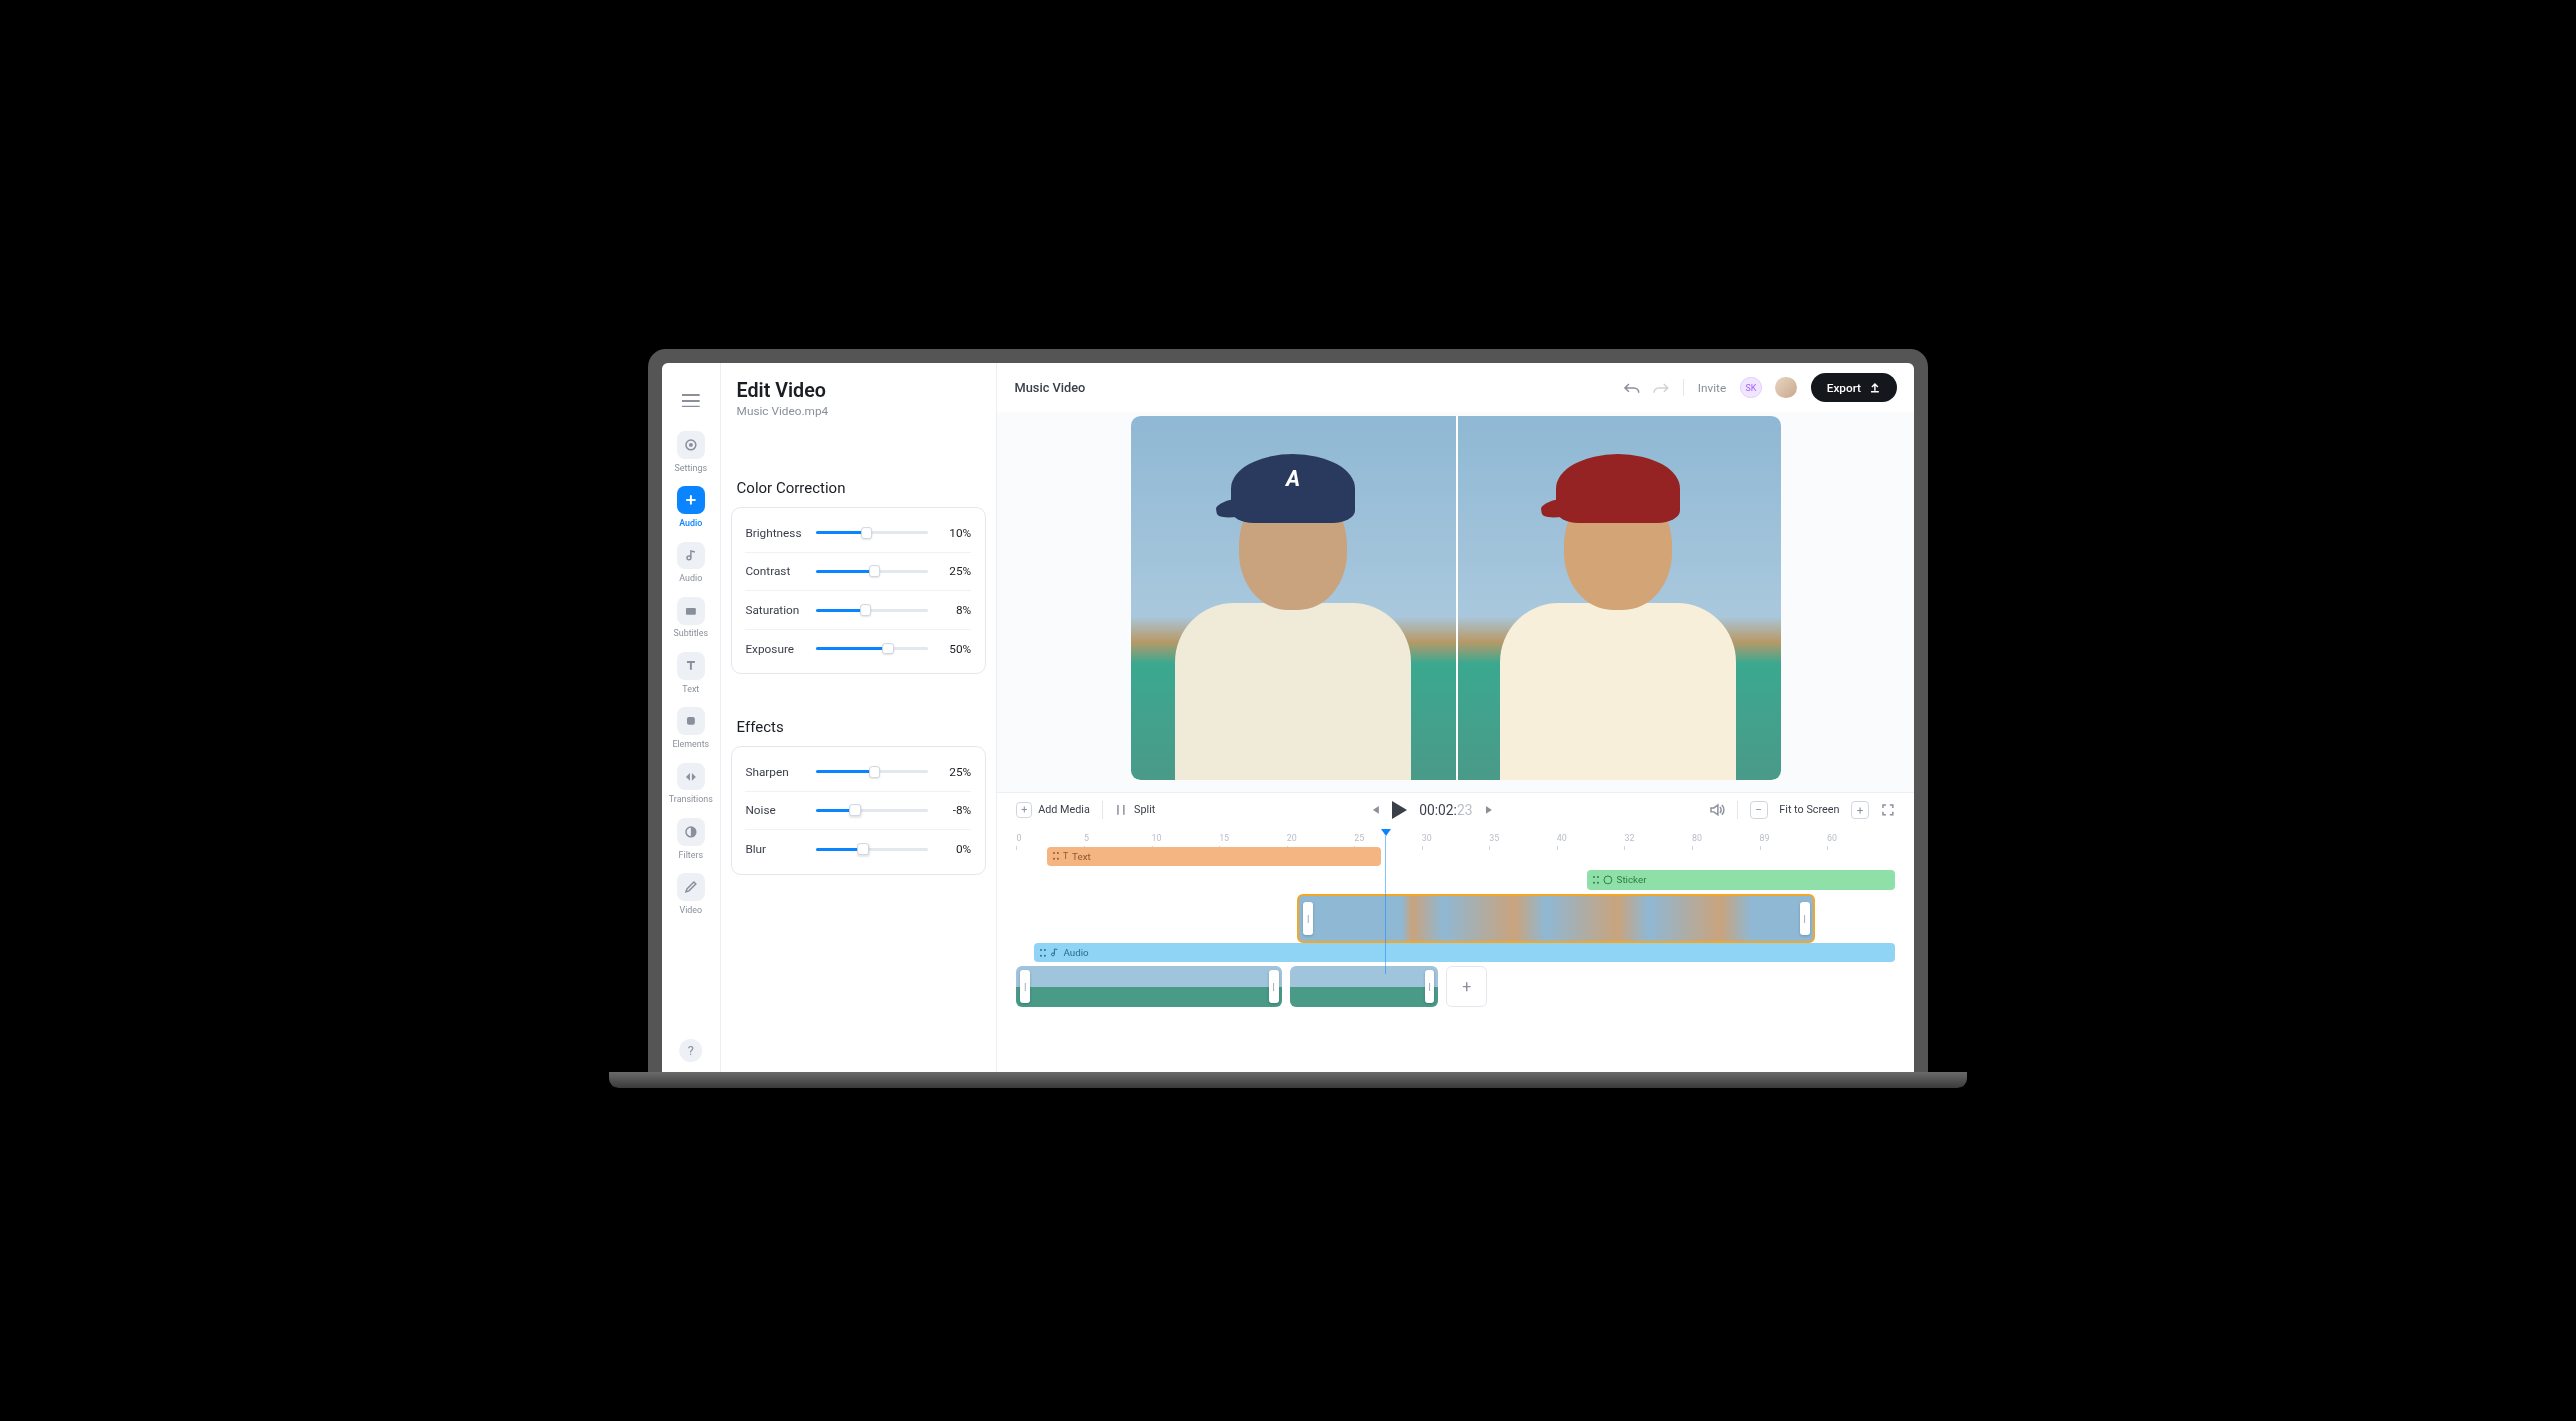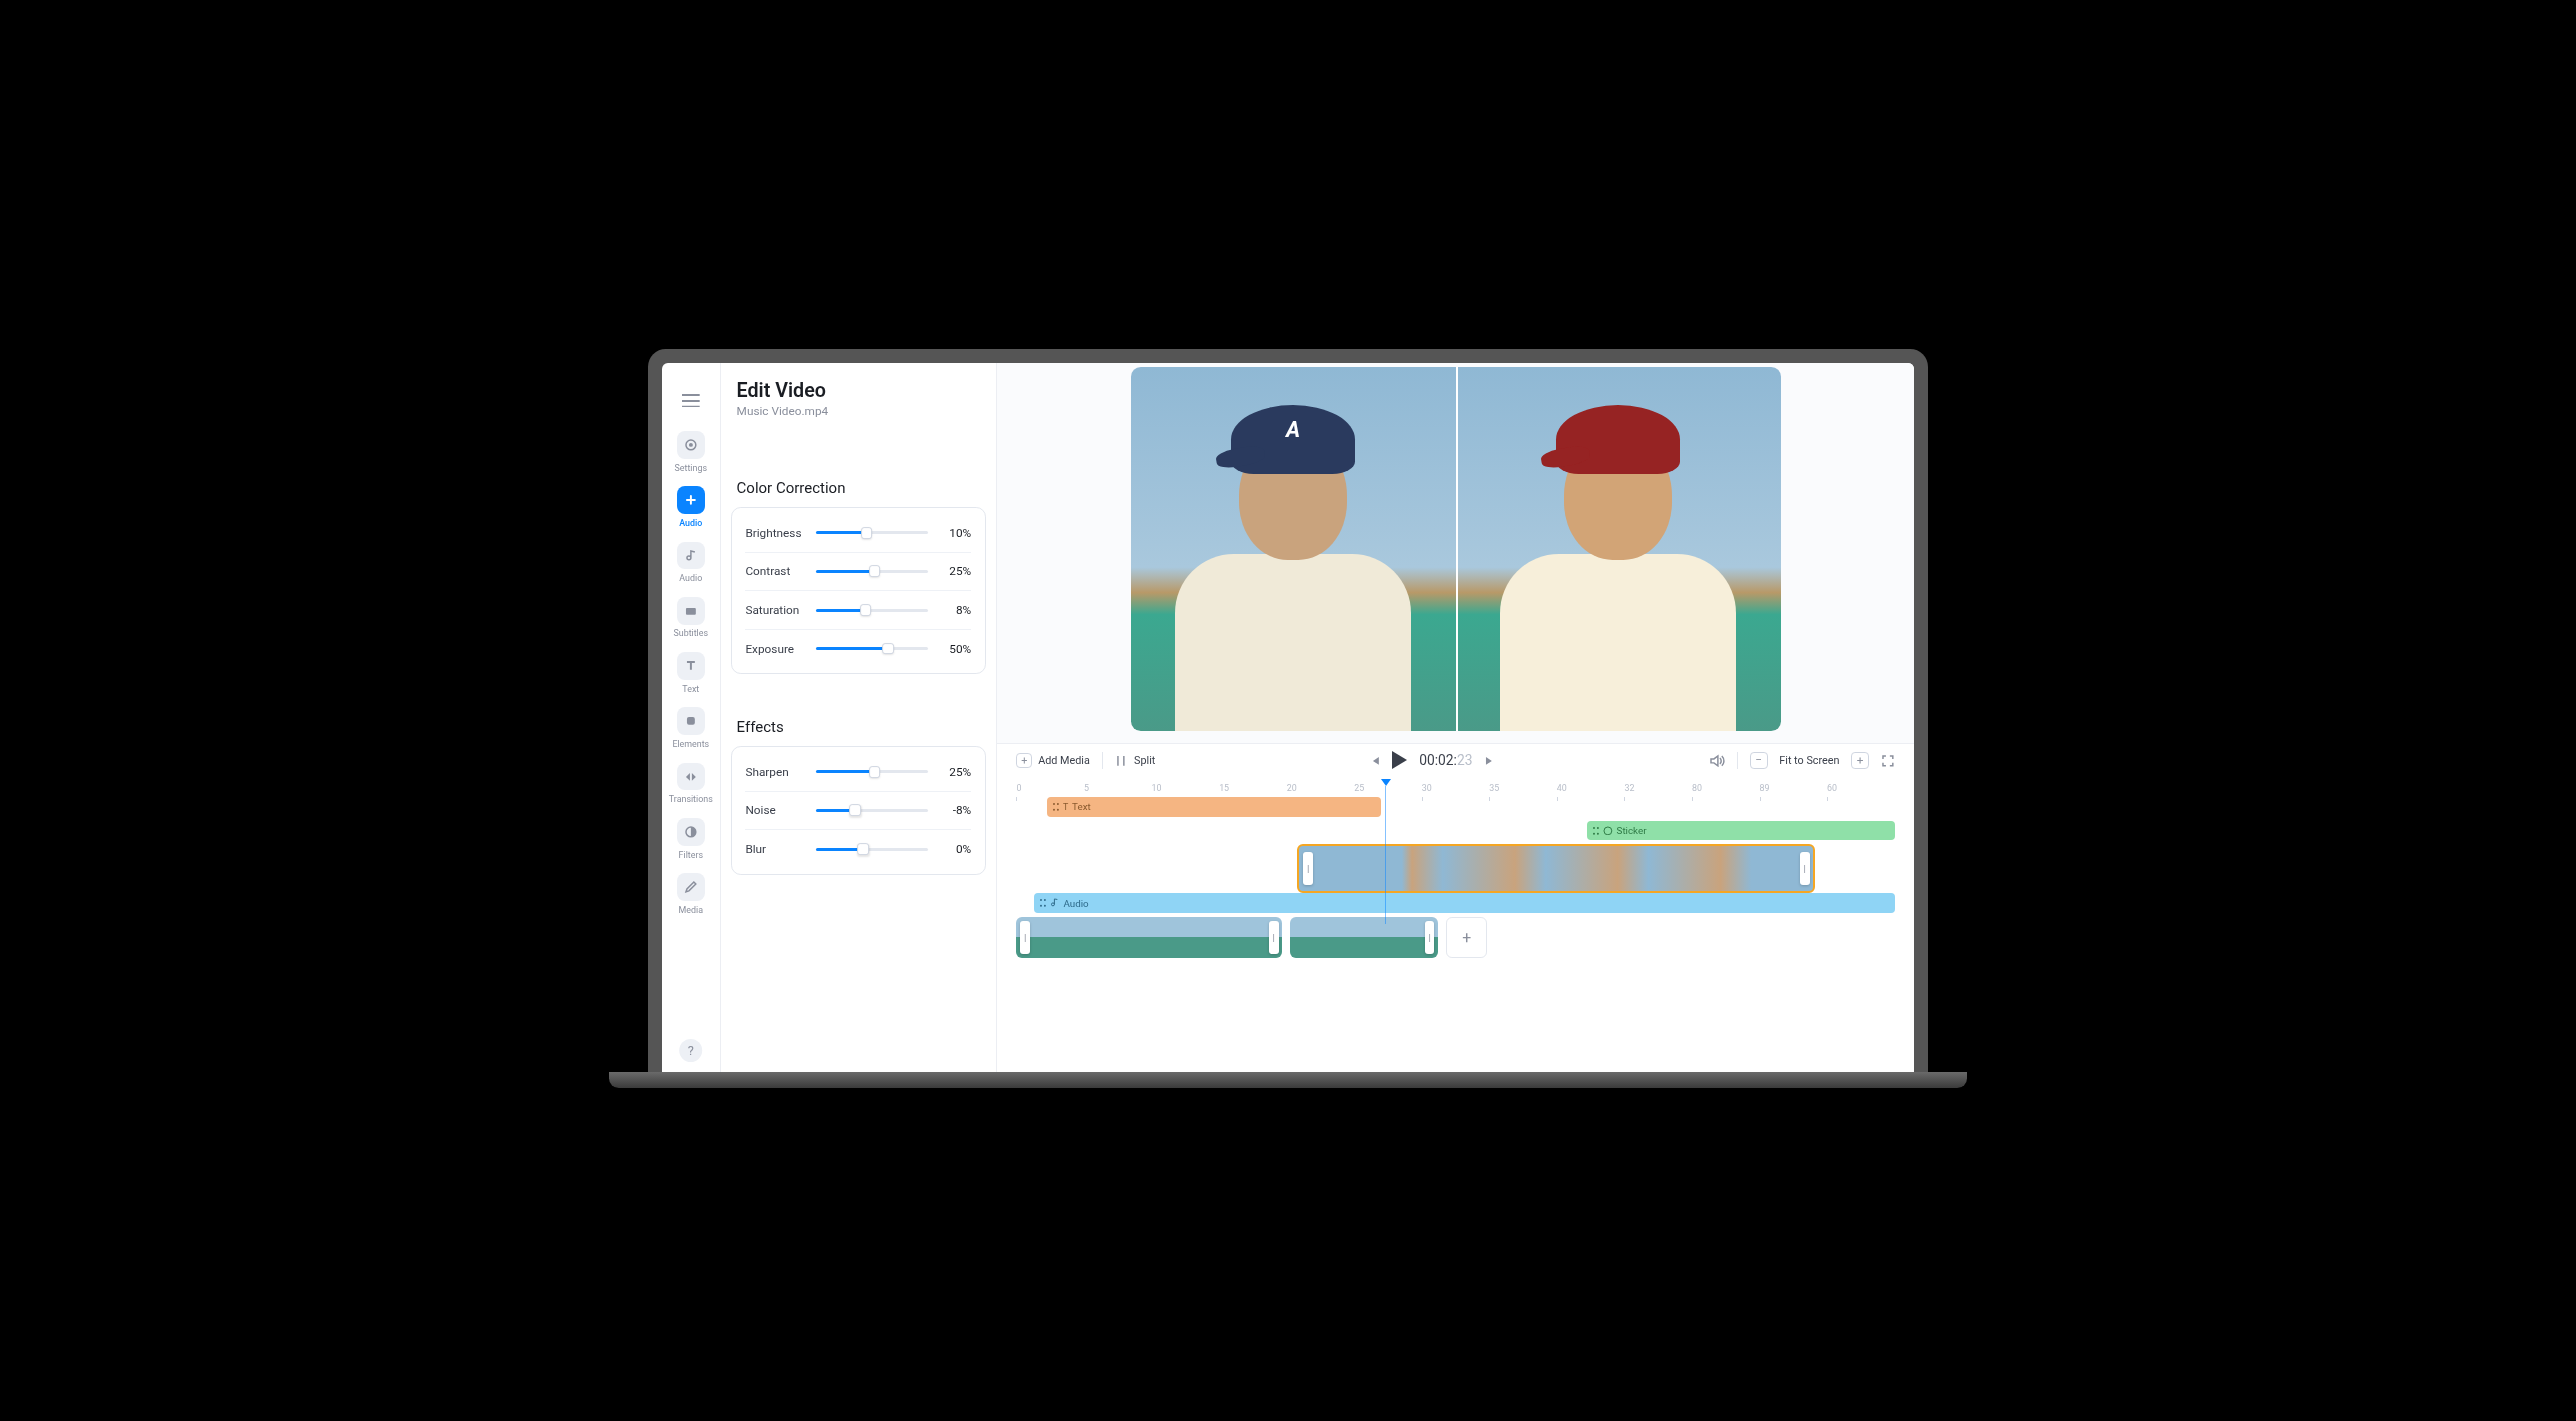--- a/index.html
+++ b/index.html
@@ -175,21 +175,21 @@
               </svg>
             </div>
         <span class="side-label">Filters</span>
       </div>
       <div class="side-item">
         <div class="side-icon">
               <svg width="13.8" height="13.8" viewBox="0 0 14 14">
                 <path d="M2 12l1-3 7-7 2 2-7 7z" fill="none" stroke="currentColor" stroke-width="1.5"></path>
               </svg>
             </div>
-        <span class="side-label">Media</span>
+        <span class="side-label">Video</span>
       </div>
     </div>
     <div class="help-circle">?</div>
   </div>
 
   <div class="left-panel">
     <h1>Edit Video</h1>
     <div class="filename">Music Video.mp4</div>
 
     <div class="section-title">Color Correction</div>
@@ -251,20 +251,45 @@
       <div class="slider-track">
         <div class="slider-fill" style="width:42%"></div>
         <div class="slider-thumb" style="left:42%"></div>
       </div>
       <div class="slider-value">0%</div>
           </div>
         </div>
   </div>
 
   <div class="main">
+    <div class="topbar">
+      <div class="project-name">Music Video</div>
+      <div class="top-right">
+        <span class="icon-btn">
+              <svg width="15.8" height="13.8" viewBox="0 0 16 14">
+                <path d="M5 3L1 7l4 4M1 7h9a5 5 0 015 5" fill="none" stroke="currentColor" stroke-width="1.5"></path>
+              </svg>
+            </span>
+        <span class="icon-btn" style="opacity:.4">
+              <svg width="15.8" height="13.8" viewBox="0 0 16 14">
+                <path d="M11 3l4 4-4 4M15 7H6a5 5 0 00-5 5" fill="none" stroke="currentColor" stroke-width="1.5"></path>
+              </svg>
+            </span>
+        <div class="divider"></div>
+        <span class="invite-txt">Invite</span>
+        <div class="avatar-sm av-purple">SK</div>
+        <div class="avatar-sm av-photo"></div>
+        <div class="export-btn">
+          <span>Export</span>
+          <svg width="11.8" height="11.8" viewBox="0 0 12 12">
+                <path d="M6 9V2M3 5l3-3 3 3M2 10h8" fill="none" stroke="currentColor" stroke-width="1.5"></path>
+              </svg>
+        </div>
+      </div>
+    </div>
 
     <div class="preview-wrap">
       <div class="preview">
         <div class="person left">
               <div class="body-shape"></div>
               <div class="head">
                 <div class="cap">
                   <div class="cap-logo">A</div>
                 </div>
               </div>

